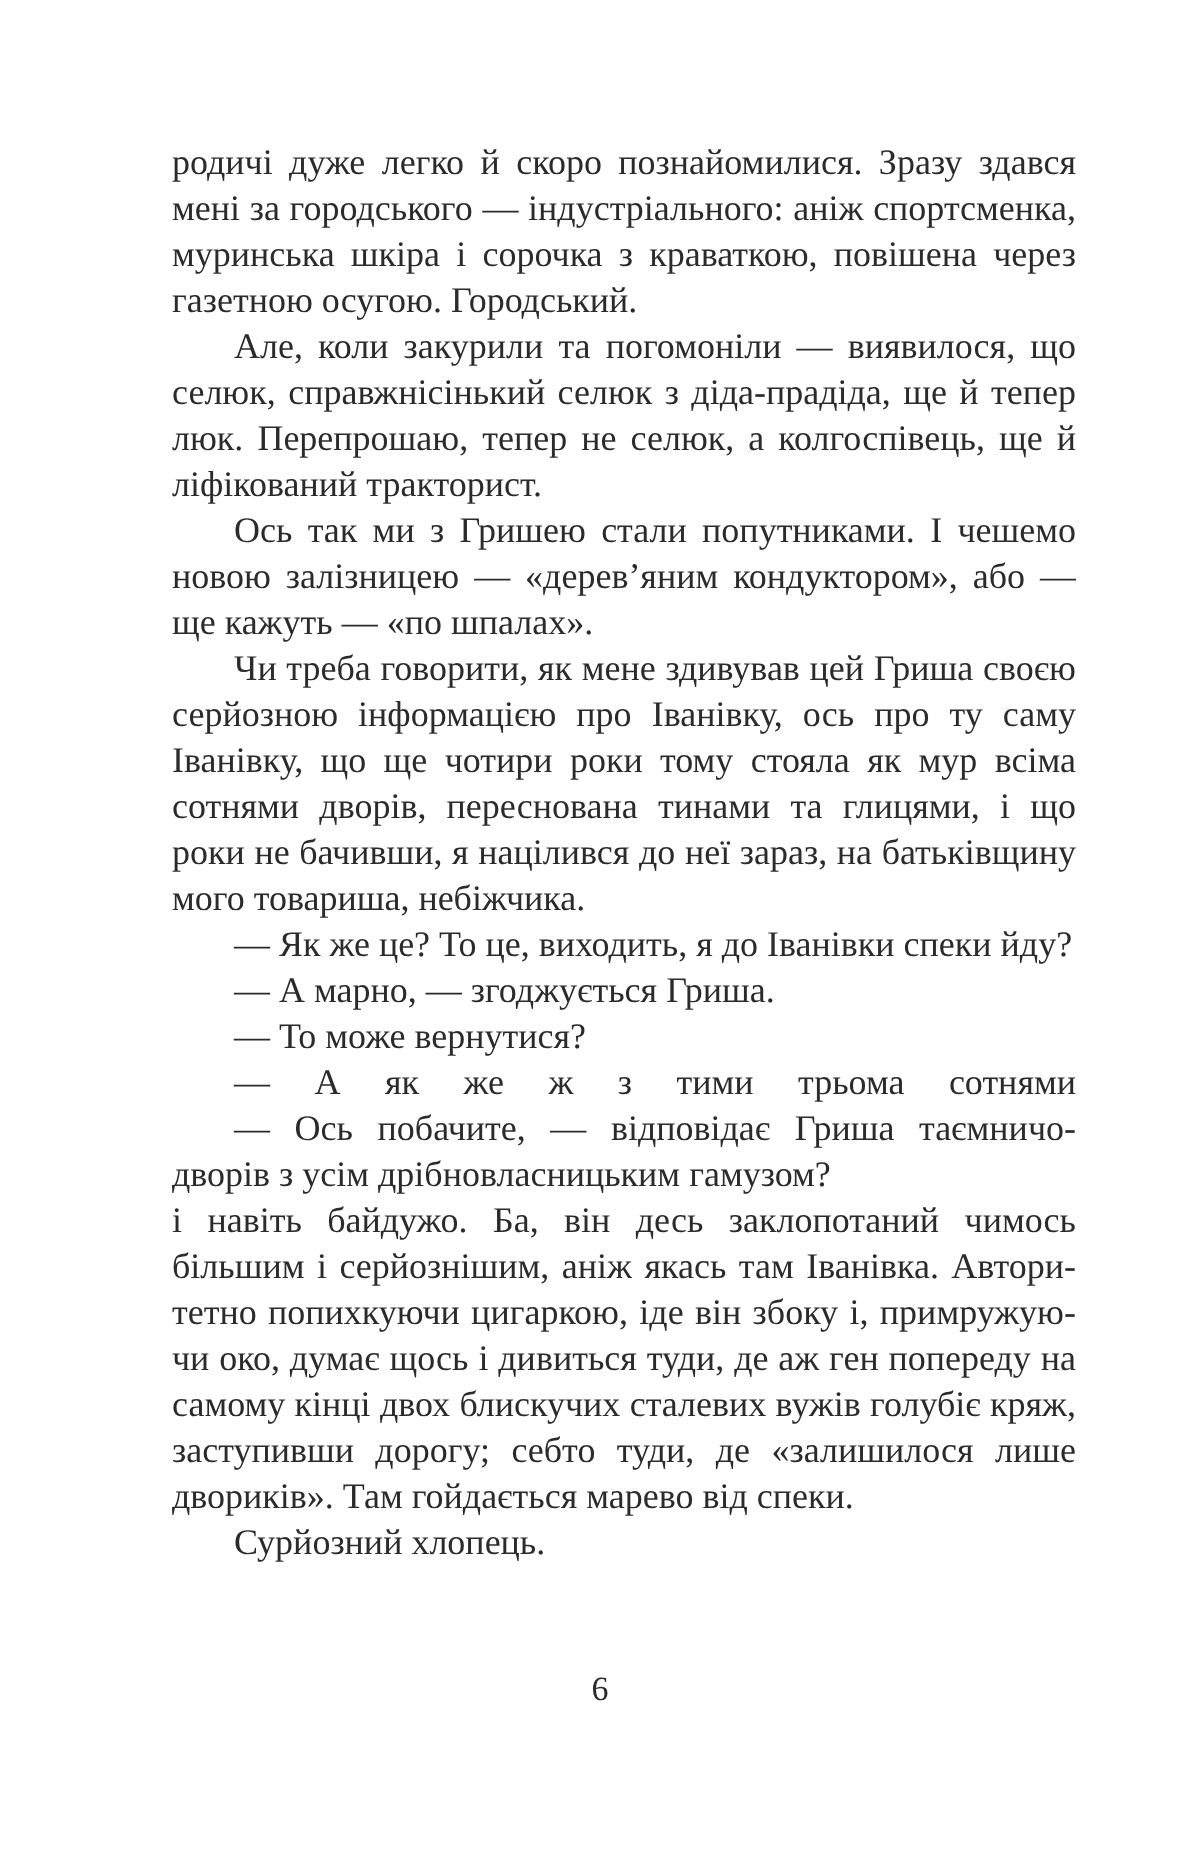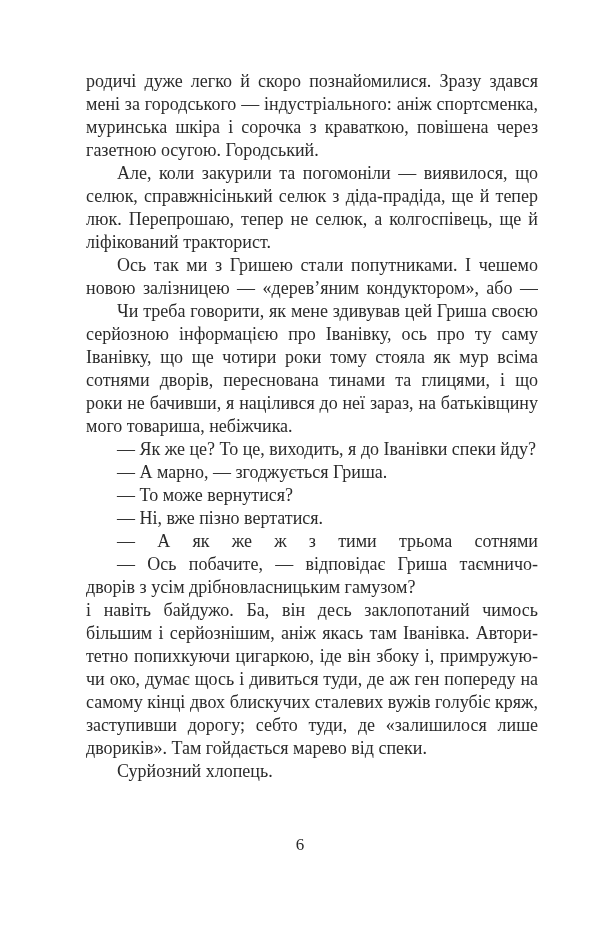--- a/index.html
+++ b/index.html
@@ -51,30 +51,30 @@
       <div class="line">родичі дуже легко й скоро познайомилися. Зразу здався він</div>
       <div class="line">мені за городського — індустріального: аніж спортсменка,</div>
       <div class="line">муринська шкіра і сорочка з краваткою, повішена через руку,</div>
       <div class="line last">газетною осугою. Городський.</div>
       <div class="line indent">Але, коли закурили та погомоніли — виявилося, що це</div>
       <div class="line">селюк, справжнісінький селюк з діда-прадіда, ще й тепер се-</div>
       <div class="line">люк. Перепрошаю, тепер не селюк, а колгоспівець, ще й ква-</div>
       <div class="line last">ліфікований тракторист.</div>
       <div class="line indent">Ось так ми з Гришею стали попутниками. І чешемо ми</div>
       <div class="line">новою залізницею — «дерев’яним кондуктором», або — як</div>
+      <div class="line last">ще кажуть — «по шпалах».</div>
       <div class="line indent">Чи треба говорити, як мене здивував цей Гриша своєю</div>
       <div class="line">серйозною інформацією про Іванівку, ось про ту саму стару</div>
       <div class="line">Іванівку, що ще чотири роки тому стояла як мур всіма трьома</div>
       <div class="line">сотнями дворів, переснована тинами та глицями, і що чотири</div>
       <div class="line">роки не бачивши, я націлився до неї зараз, на батьківщину</div>
       <div class="line last">мого товариша, небіжчика.</div>
       <div class="line last indent">— Як же це? То це, виходить, я до Іванівки спеки йду?</div>
       <div class="line last indent">— А марно, — згоджується Гриша.</div>
       <div class="line last indent">— То може вернутися?</div>
-      <div class="line last indent">— Ні, вже пізно вертатися.</div>
       <div class="line indent">— А як же ж з тими трьома сотнями недиференційованих</div>
       <div class="line indent">— Ось побачите, — відповідає Гриша таємничо-коротко</div>
       <div class="line last">дворів з усім дрібновласницьким гамузом?</div>
       <div class="line">і навіть байдужо. Ба, він десь заклопотаний чимось іншим,</div>
       <div class="line">більшим і серйознішим, аніж якась там Іванівка. Автори-</div>
       <div class="line">тетно попихкуючи цигаркою, іде він збоку і, примружую-</div>
       <div class="line">чи око, думає щось і дивиться туди, де аж ген попереду на</div>
       <div class="line">самому кінці двох блискучих сталевих вужів голубіє кряж,</div>
       <div class="line">заступивши дорогу; себто туди, де «залишилося лише шість</div>
       <div class="line last">двориків». Там гойдається марево від спеки.</div>

